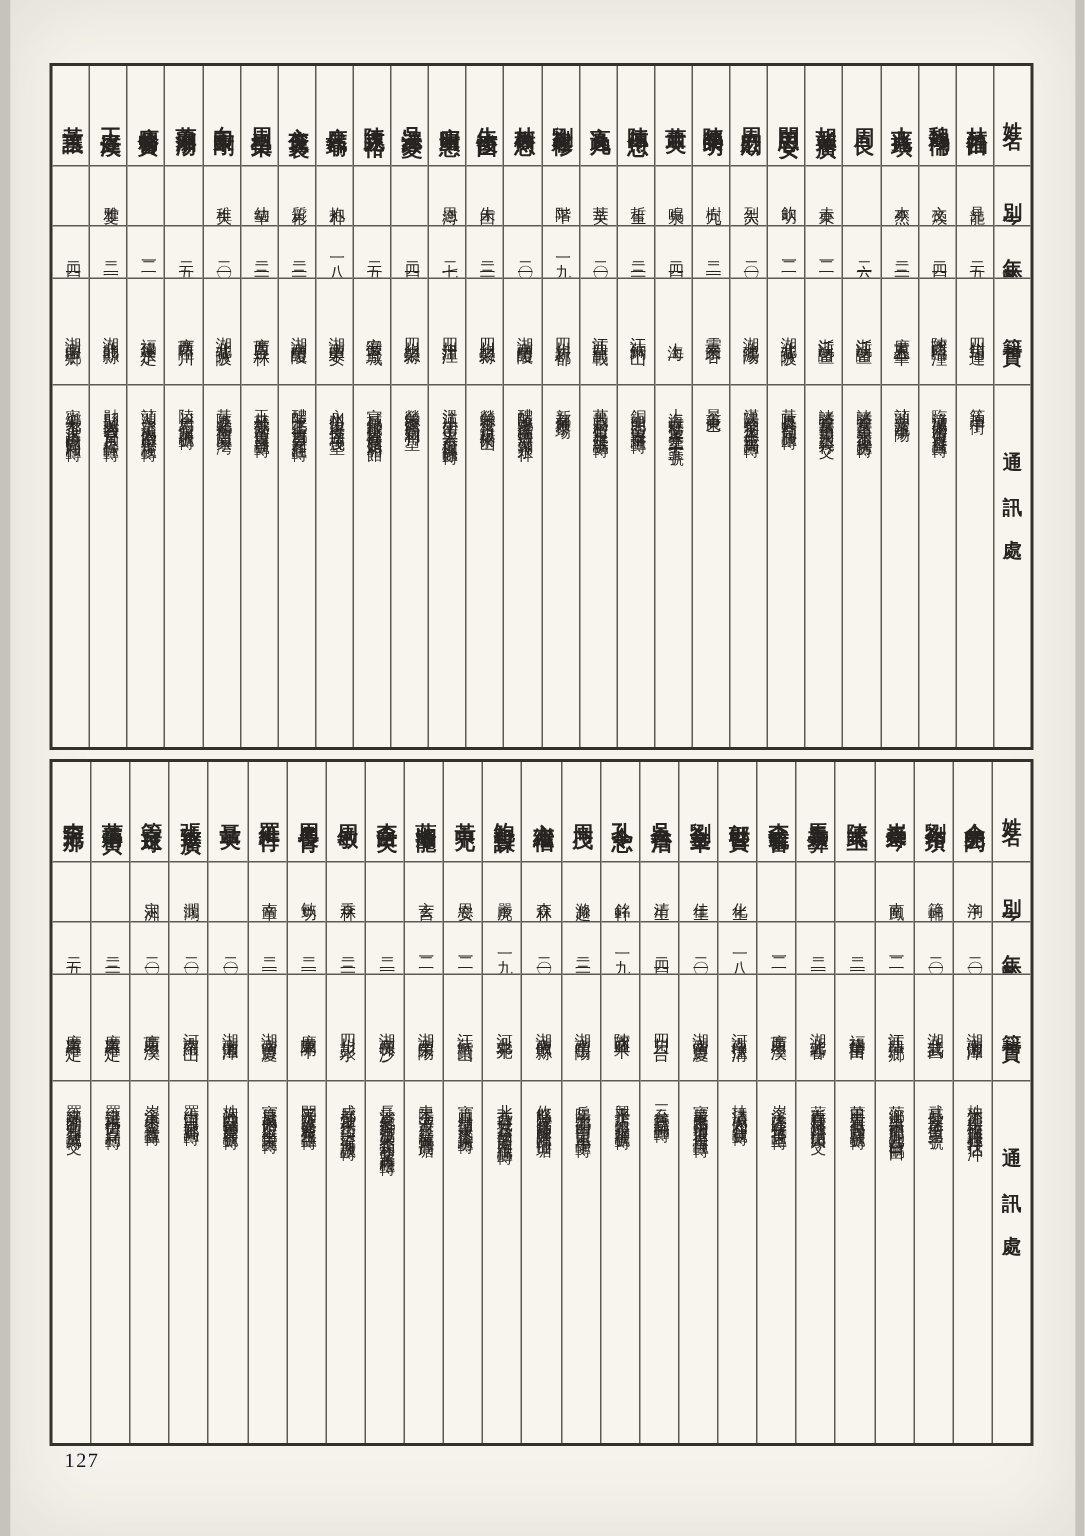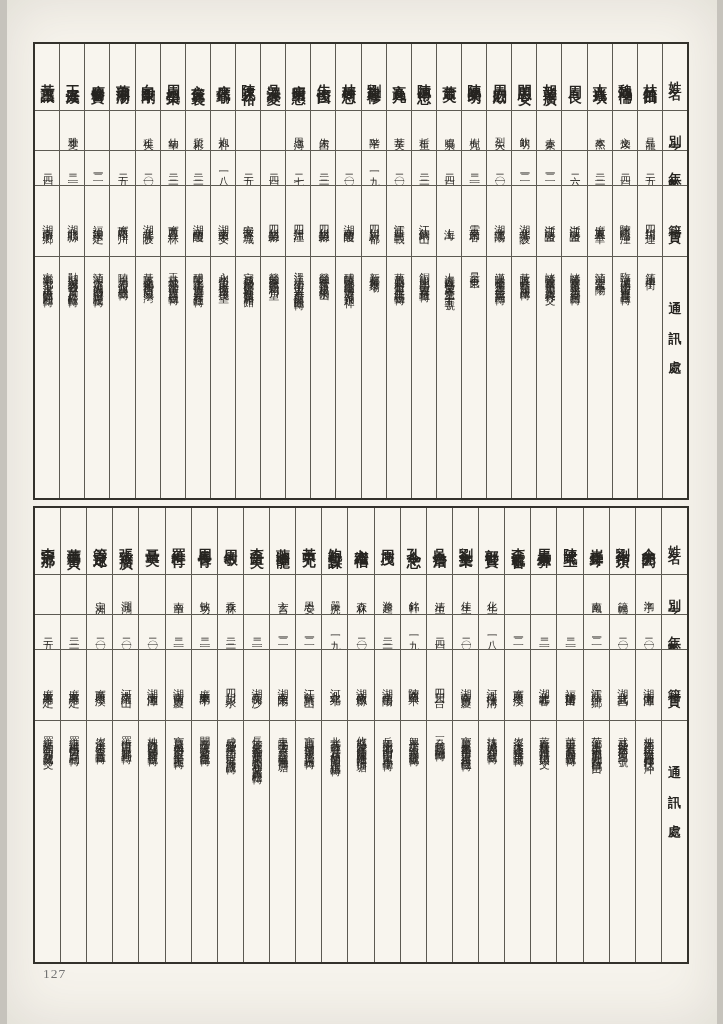--- a/index.html
+++ b/index.html
@@ -36,21 +36,21 @@
   }
   .namet{font-size:14px;font-weight:700;letter-spacing:3px;}
   .zit{font-size:10.5px;letter-spacing:2px;}
   .aget{font-size:10.5px;letter-spacing:2px;}
   .origint{font-size:11px;letter-spacing:2.5px;}
   .addresst{font-size:10.5px;letter-spacing:2.5px;max-height:226px;}
   .ht{font-size:13px;font-weight:700;letter-spacing:6px;}
   .ht.spread{letter-spacing:30px;margin-top:26px;}
   .pagenum{
     position:absolute;left:36px;top:966px;
-    font-size:13.5px;color:#737373;letter-spacing:1px;
+    font-size:13.5px;color:#0f172a;letter-spacing:1px;
   }
 </style>
 </head>
 <body>
 
 <div class="page">
 
   <div class="v-table" id="table-top">
     <div class="col">
       <div class="cell name">

